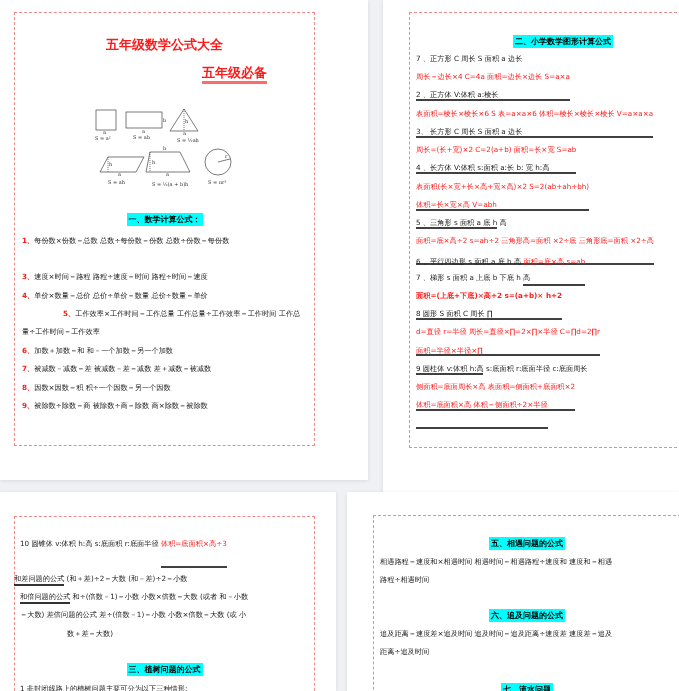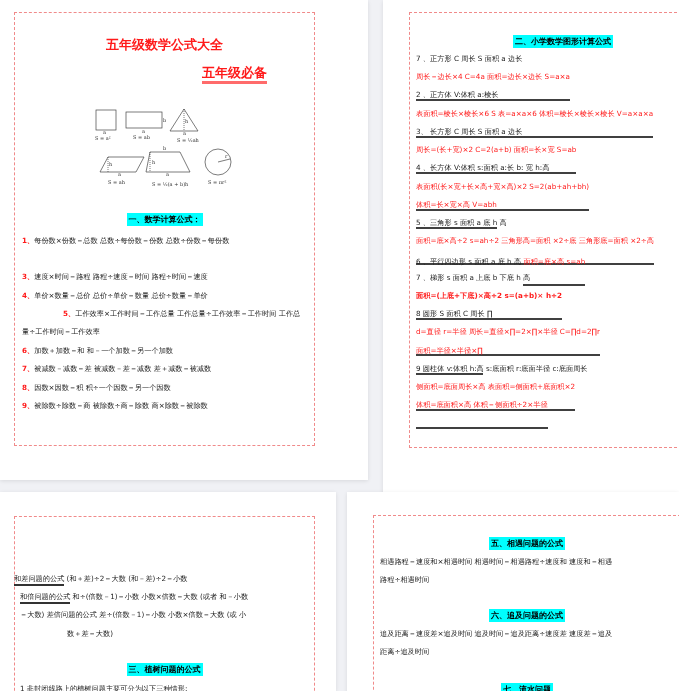--- a/index.html
+++ b/index.html
@@ -134,20 +134,21 @@
   <div class="line" style="left:33px;top:309px;"><span>8  圆形  S 面积  C 周长  ∏</span></div>
   <div class="line" style="left:33px;top:327px;"><span class="red-u">d=直径  r=半径  周长=直径×∏=2×∏×半径  C=∏d=2∏r</span></div>
   <div class="line" style="left:33px;top:346px;"><span class="red-u"> 面积=半径×半径×∏</span></div>
   <div class="line" style="left:33px;top:364px;"><span>9  圆柱体  v:体积  h:高  s:底面积  r:底面半径  c:底面周长</span></div>
   <div class="line" style="left:33px;top:382px;"><span class="red-u">侧面积=底面周长×高  表面积=侧面积+底面积×2</span></div>
   <div class="line" style="left:33px;top:400px;"><span class="red-u">体积=底面积×高  体积＝侧面积÷2×半径</span></div>
 </div>
 
 <div class="page p3">
   <div class="frame"></div>
+  <div class="line" style="left:20px;top:47px;"><span>10  圆锥体  v:体积  h:高  s:底面积  r:底面半径  </span><span class="red-u">体积=底面积×高÷3</span></div>
   <div class="line" style="left:14px;top:82px;"><span class="black-u">和差问题的公式</span><span> (和＋差)÷2＝大数  (和－差)÷2＝小数</span></div>
   <div class="line" style="left:20px;top:100px;"><span class="black-u">和倍问题的公式</span><span> 和÷(倍数－1)＝小数  小数×倍数＝大数  (或者  和－小数</span></div>
   <div class="line" style="left:20px;top:118px;"><span>＝大数)  差倍问题的公式  差÷(倍数－1)＝小数  小数×倍数＝大数  (或  小</span></div>
   <div class="line" style="left:20px;top:137px;padding-left:47px;"><span>数＋差＝大数)</span></div>
   <div class="section-head" style="left:14px;width:301px;top:172px;"><span>三、植树问题的公式</span></div>
   <div class="line" style="left:20px;top:192px;"><span>1  非封闭线路上的植树问题主要可分为以下三种情形:</span></div>
 </div>
 
 <div class="page p4">
   <div class="frame"></div>

